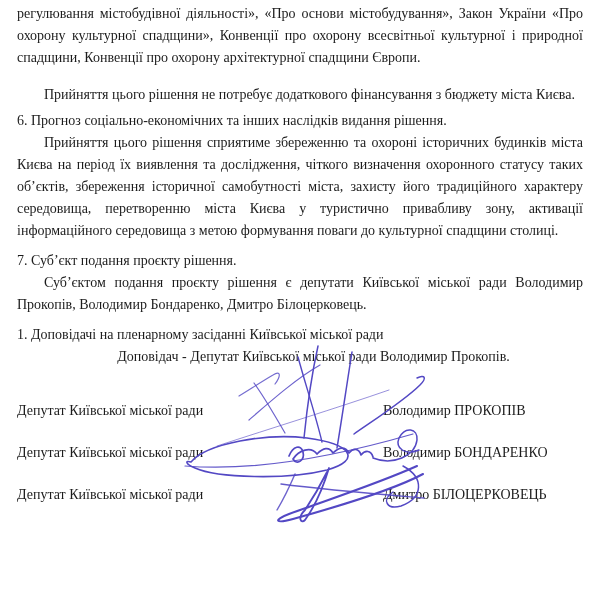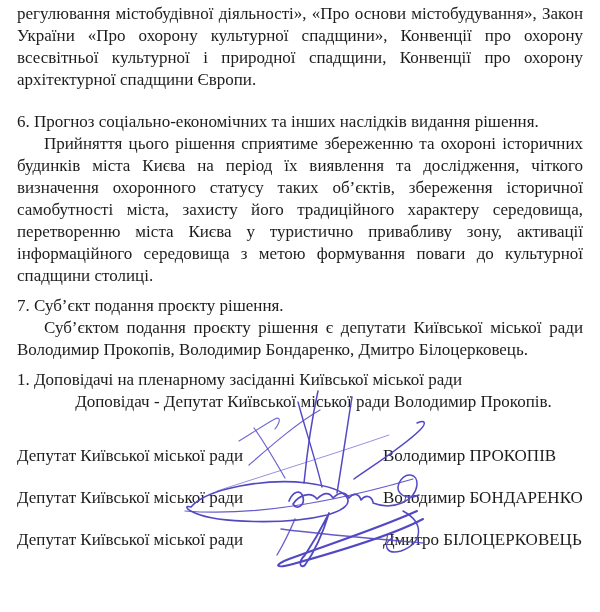--- a/index.html
+++ b/index.html
@@ -9,28 +9,28 @@
     background: var(--paper);
     font-family: "Liberation Serif", "DejaVu Serif", serif;
     color: var(--text);
   }
   .page {
     position: relative;
     width: 600px; height: 612px;
     box-sizing: border-box;
     padding: 3px 17px 0 17px;
     overflow: hidden;
-    font-size: 17px;
+    font-size: 14px;
     line-height: 22px;
   }
   .para { text-align: justify; }
   .para.indent { text-indent: 27px; }
   .heading { text-align: left; }
   .s5 { margin-top: 15px; }
-  .s6 { margin-top: 20px; }
+  .s6 { margin-top: 4px; }
   .s7 { margin-top: 8px; }
   .s8 { margin-top: 8px; }
   .speaker-line { text-indent: 27px; text-align: center; }
   .sig-block { position: relative; margin-top: 32px; }
   .sig-row {
     display: flex;
     justify-content: space-between;
     align-items: flex-start;
     margin-bottom: 20px;
   }
@@ -50,20 +50,21 @@
   }
 </style>
 </head>
 <body>
 
 <div class="page">
 
   <div class="para">регулювання містобудівної діяльності», «Про основи містобудування», Закон України «Про охорону культурної спадщини», Конвенції про охорону всесвітньої культурної і природної спадщини, Конвенції про охорону архітектурної спадщини Європи.</div>
 
   <div class="section s5">
+    <div class="para indent">Прийняття цього рішення не потребує додаткового фінансування з бюджету міста Києва.</div>
   </div>
 
   <div class="section s6">
     <div class="heading">6. Прогноз соціально-економічних та інших наслідків видання рішення.</div>
     <div class="para indent">Прийняття цього рішення сприятиме збереженню та охороні історичних будинків міста Києва на період їх виявлення та дослідження, чіткого визначення охоронного статусу таких об’єктів, збереження історичної самобутності міста, захисту його традиційного характеру середовища, перетворенню міста Києва у туристично привабливу зону, активації інформаційного середовища з метою формування поваги до культурної спадщини столиці.</div>
   </div>
 
   <div class="section s7">
     <div class="heading">7. Суб’єкт подання проєкту рішення.</div>
     <div class="para indent">Суб’єктом подання проєкту рішення є депутати Київської міської ради Володимир Прокопів, Володимир Бондаренко, Дмитро Білоцерковець.</div>

